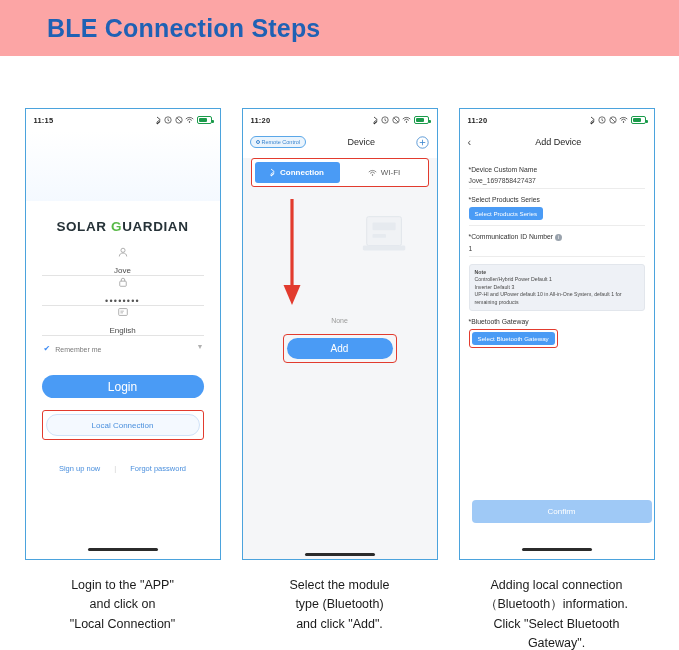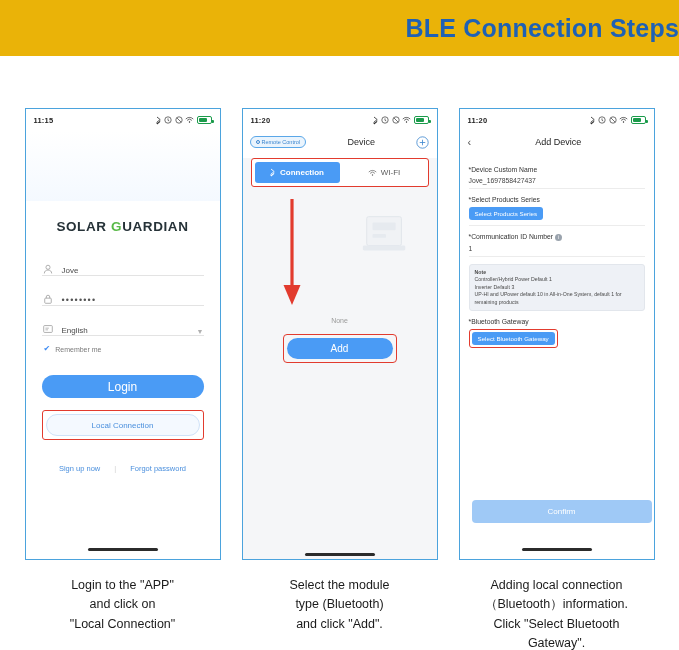--- a/index.html
+++ b/index.html
@@ -7,22 +7,22 @@
   body {
     width: 679px; height: 650px;
     background: #ffffff;
     font-family: "Liberation Sans", sans-serif;
     overflow: hidden;
   }
 
   
   .header {
     height: 56px;
-    background: #eab308;
-    display: flex; align-items: center; justify-content: flex-end; padding-left: 47px;
+    background: #fca5a5;
+    display: flex; align-items: center; justify-content: flex-start; padding-left: 47px;
   }
   .header-title {
     font-size: 25px; font-weight: bold; color: #1f61b4;
     letter-spacing: 0.2px;
   }
 
   
   .panels {
     display: flex;
     justify-content: center;
@@ -72,23 +72,23 @@
     text-align: center;
     font-size: 13.5px; font-weight: bold; letter-spacing: 0.6px;
     color: #263238;
     margin-top: 18px;
   }
   .logo .g { color: #58b947; }
   .field {
     margin: 0 16px;
     border-bottom: 1px solid #e3e3e3;
     height: 30px;
-    display: flex; align-items: flex-end;
+    display: flex; align-items: center;
     gap: 8px;
-    font-size: 8px; color: #333;
+    font-size: 8px; color: #333; flex-direction: column;
   }
   .field .fi { width: 12px; height: 12px; flex: 0 0 12px; color: #8d8d8d; }
   .field .val { flex: 1; color: #4a4a4a; }
   .field .val.pw { letter-spacing: 1.2px; font-size: 9px; color:#555; }
   .field .chev { margin-left: auto; color:#b0b0b0; font-size: 7px; }
   .fields-wrap { margin-top: 12px; }
   .remember {
     margin: 9px 18px 0; display: flex; align-items: center; gap: 5px;
     font-size: 7px; color: #7a7a7a;
   }

